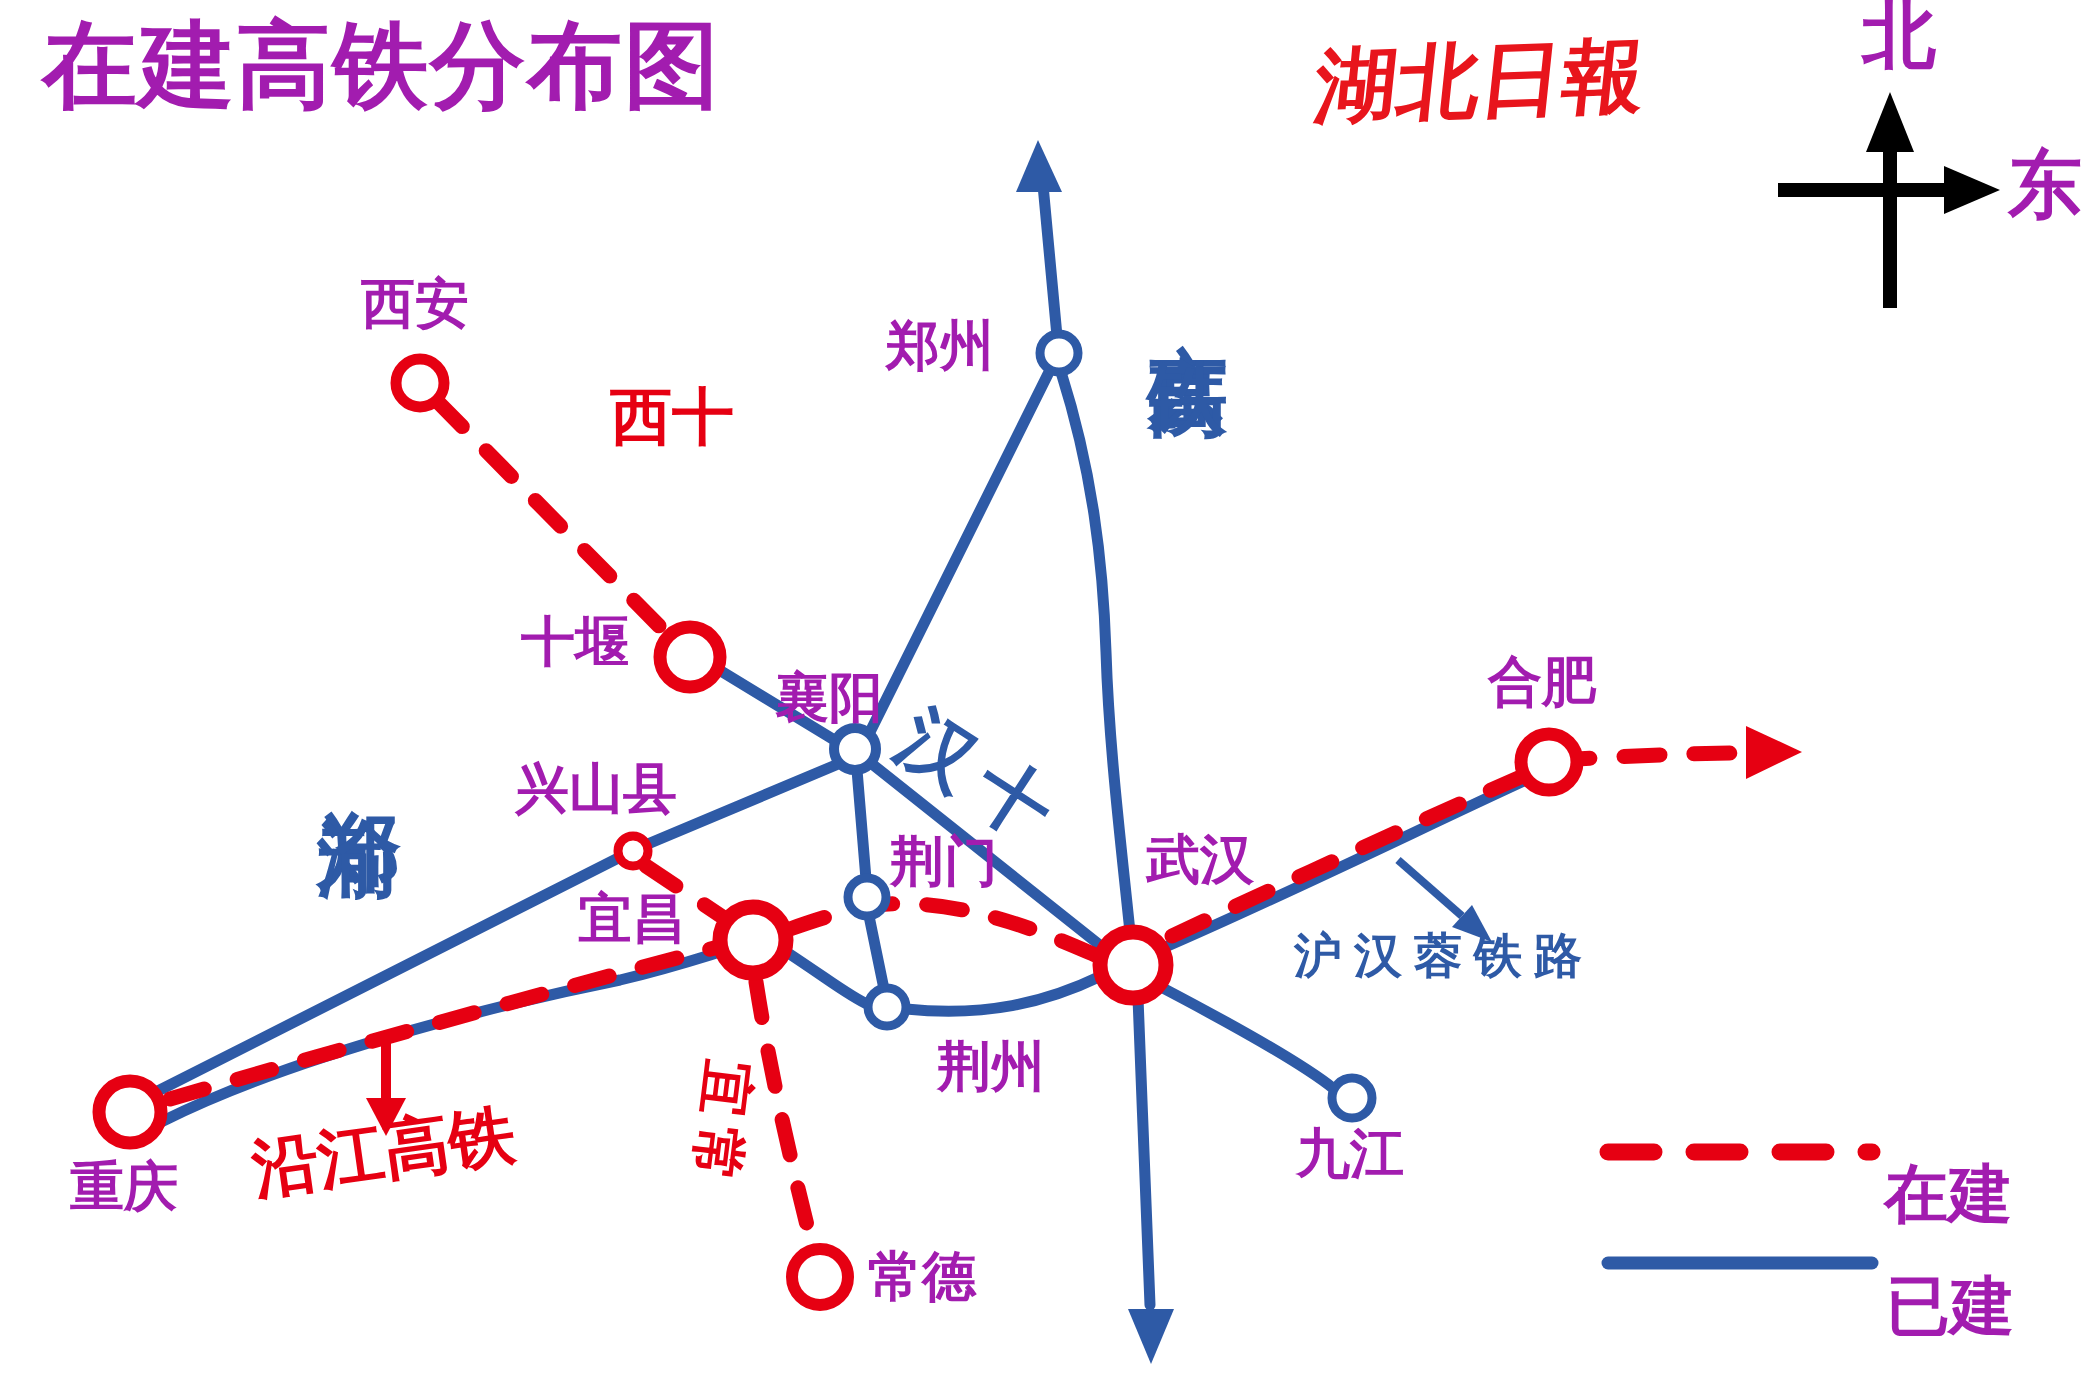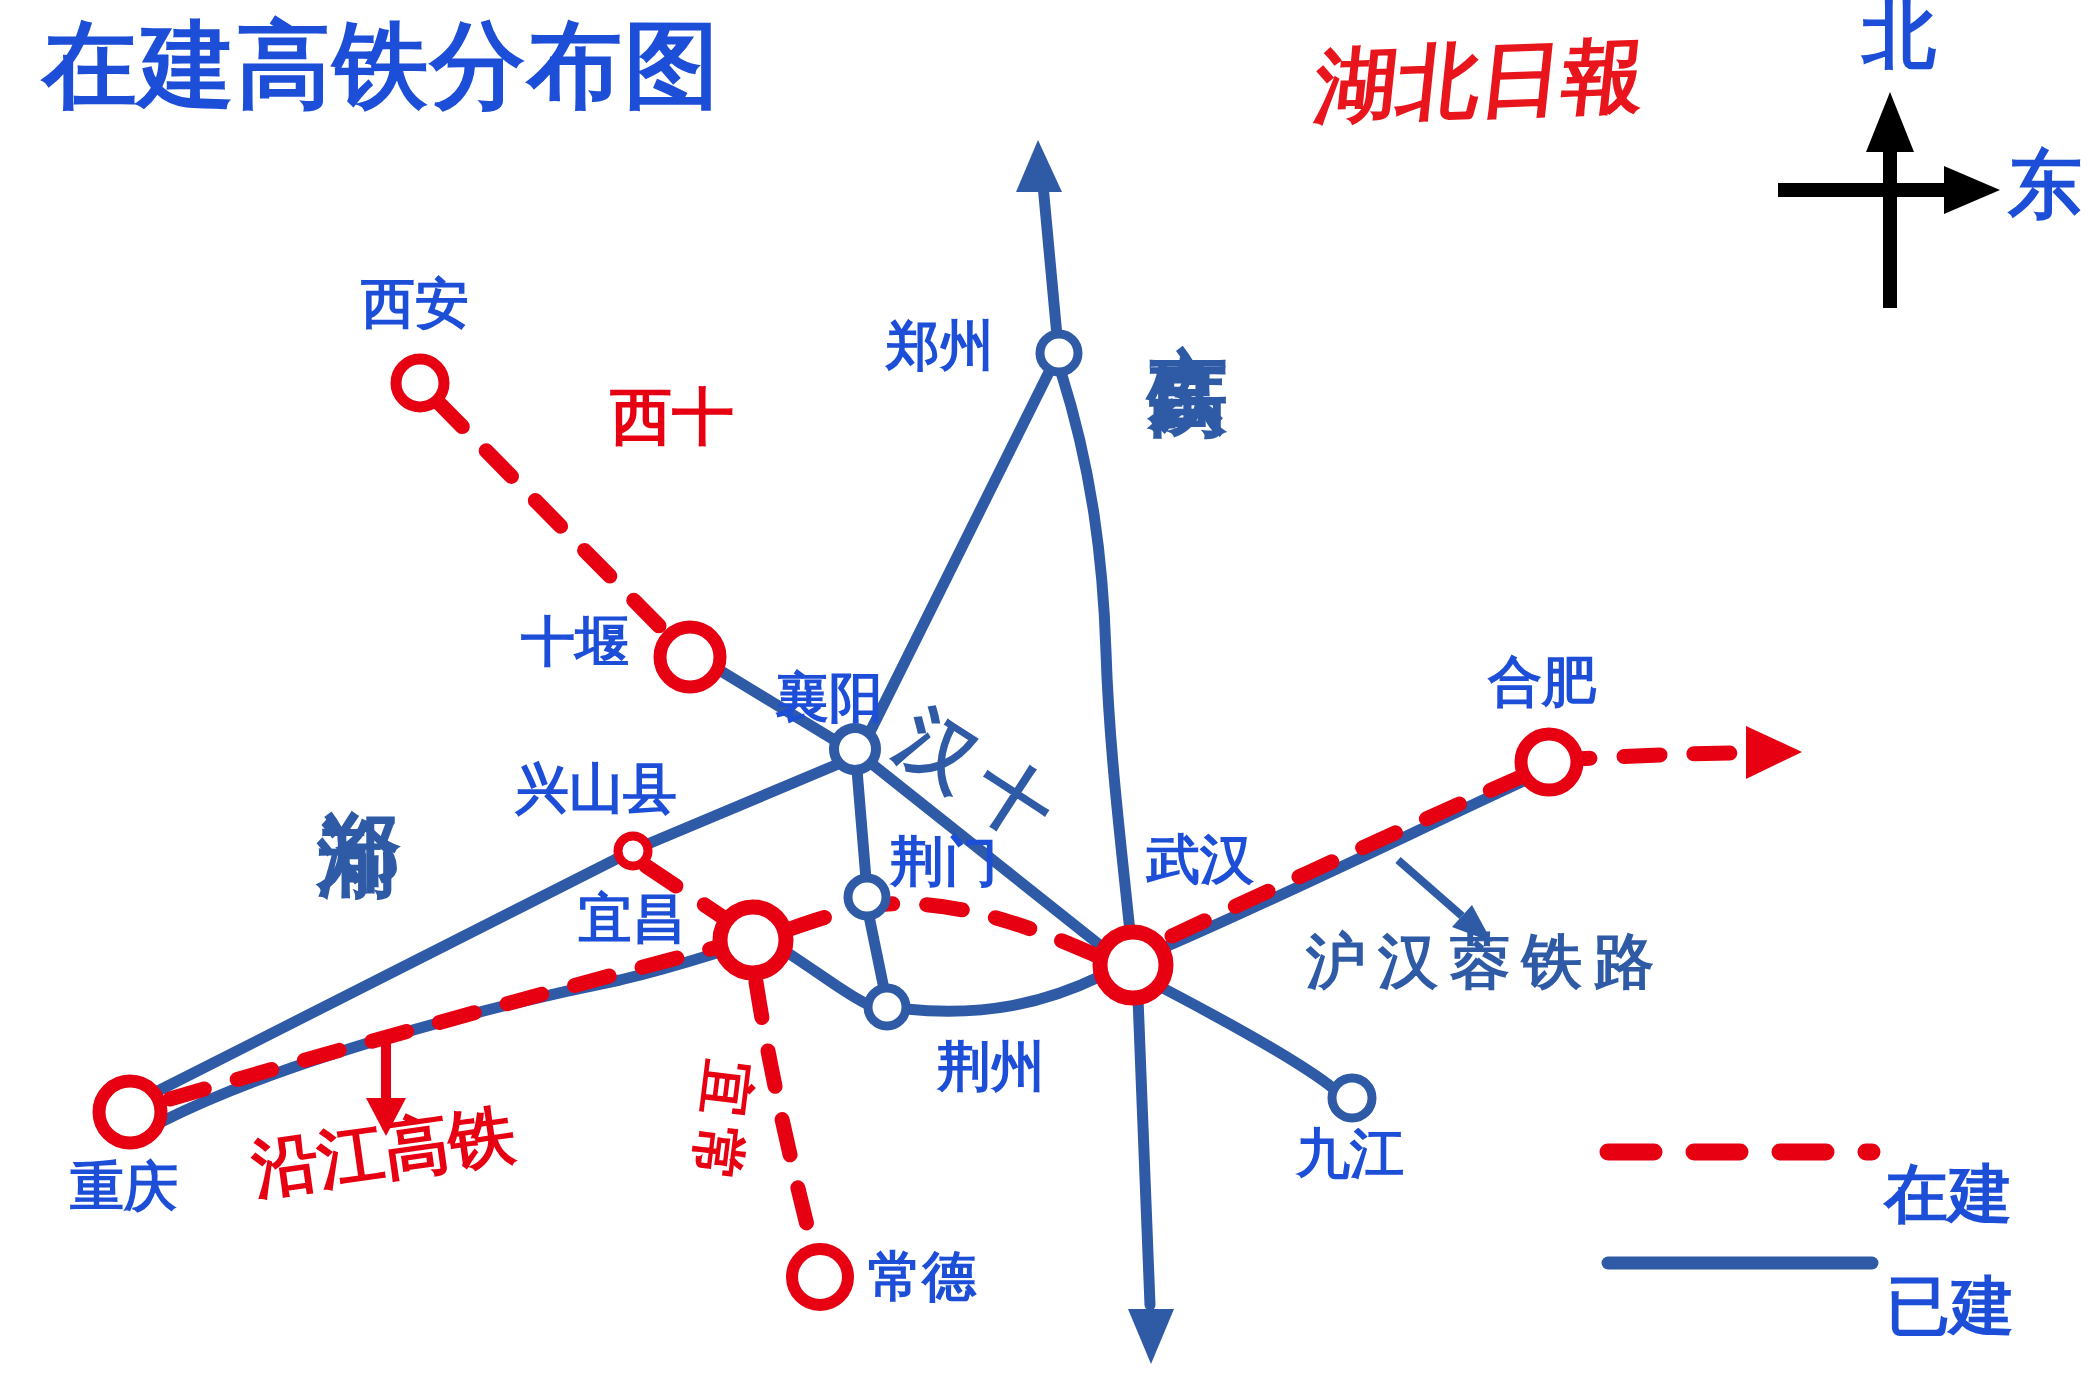--- a/index.html
+++ b/index.html
@@ -1,31 +1,31 @@
 <!DOCTYPE html>
 <html><head>
 <meta charset="utf-8">
 <style>
   html,body{margin:0;padding:0;background:#ffffff;}
   .stage{position:relative;width:2088px;height:1387px;background:#ffffff;overflow:hidden;
          font-family:"DejaVu Sans","Liberation Sans",sans-serif;}
   svg{position:absolute;left:0;top:0;}
-  .lbl{position:absolute;color:#1d4ed8;font-weight:700;white-space:nowrap;line-height:1.05;}
+  .lbl{position:absolute;color:#a21caf;font-weight:700;white-space:nowrap;line-height:1.05;}
   .title{font-size:95px;font-weight:800;letter-spacing:2px;}
   .logo{font-size:82px;font-weight:800;color:#e8151c;transform:skewX(-8deg) rotate(-2deg);}
   .city{font-size:54px;}
   .compassLbl{font-size:74px;}
   .railRed{color:#e60012;}
   .railBlue{color:#2e5aa6;}
   .xishi{font-size:62px;font-weight:700;}
   .vert{writing-mode:vertical-rl;text-orientation:upright;}
   .jingguang{font-size:80px;letter-spacing:6px;}
   .zhengyu{font-size:84px;letter-spacing:8px;}
   .hanshi{font-size:76px;letter-spacing:14px;transform:rotate(33deg);transform-origin:left top;}
-  .huhanrong{font-size:60px;letter-spacing:12px;margin-left:12px;}
+  .huhanrong{font-size:48px;letter-spacing:12px;}
   .yanjiang{font-size:66px;font-weight:800;transform:rotate(-8deg);transform-origin:left top;}
   .yichangde{font-size:56px;letter-spacing:10px;transform:rotate(97deg);transform-origin:left top;}
   .legendLbl{font-size:64px;margin-top:47px;}
 </style>
 </head>
 <body>
 
 <div class="stage">
 
   <svg width="2088" height="1387" viewBox="0 0 2088 1387">

